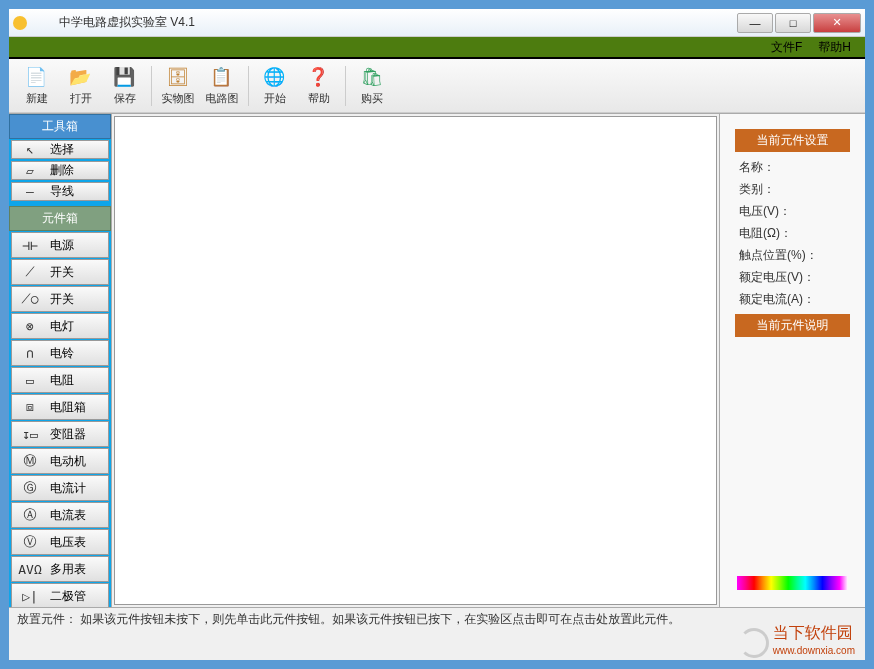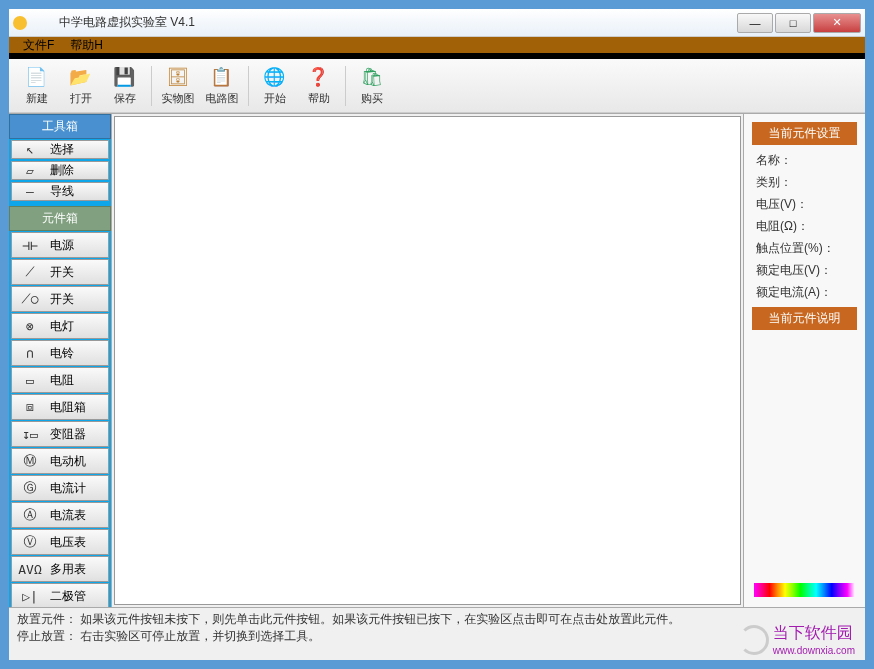--- a/index.html
+++ b/index.html
@@ -4,43 +4,43 @@
 <style>
 * { box-sizing: border-box; margin: 0; padding: 0; }
 body { font-family: "Microsoft YaHei", SimSun, sans-serif; font-size: 12px; background: #5a9bd5; padding: 8px; width: 874px; height: 669px; overflow: hidden; }
 .window { background: #f0f0f0; border: 1px solid #5a9bd5; height: 653px; display: flex; flex-direction: column; }
 .titlebar { background: linear-gradient(to bottom, #fff, #e8f0f8); height: 28px; display: flex; align-items: center; padding: 0 4px; border-bottom: 1px solid #ccc; gap: 26px; }
 .titlebar-icon { width: 14px; height: 14px; background: #f8c030; border-radius: 50%; margin-right: 6px; }
 .titlebar-text { flex: 1; font-size: 12px; color: #333; }
 .window-controls { display: flex; gap: 2px; }
 .wc-btn { width: 36px; height: 20px; border: 1px solid #aaa; background: linear-gradient(to bottom, #f8f8f8, #d8d8d8); border-radius: 2px; display: flex; align-items: center; justify-content: center; font-size: 11px; cursor: pointer; }
 .wc-close { background: linear-gradient(to bottom, #e89090, #c84040); color: #fff; width: 48px; }
-.menubar { height: 22px; background: #a16207; display: flex; align-items: center; padding: 0 6px; border-bottom: 6px solid #000000; }
+.menubar { height: 22px; background: #4d7c0f; display: flex; align-items: center; padding: 0 6px; border-bottom: 2px solid #000000; justify-content: flex-end; }
 .menu-item { padding: 2px 8px; cursor: pointer; }
 .toolbar { height: 54px; background: linear-gradient(to bottom, #fafafa, #e8e8e8); display: flex; align-items: center; padding: 2px 6px; border-bottom: 1px solid #ccc; gap: 0; }
 .tb-btn { width: 44px; height: 48px; display: flex; flex-direction: column; align-items: center; justify-content: center; cursor: pointer; border: 1px solid transparent; border-radius: 3px; }
 .tb-icon { width: 24px; height: 24px; display: flex; align-items: center; justify-content: center; font-size: 18px; }
 .tb-label { font-size: 11px; color: #333; margin-top: 2px; }
 .tb-sep { width: 1px; height: 40px; background: #ccc; margin: 0 4px; }
 .content { flex: 1; display: flex; border-top: 1px solid #aaa; overflow: hidden; }
 .left-panel { width: 103px; background: #0ea5e9; border-right: 1px solid #aaa; display: flex; flex-direction: column; }
 .panel-header { background: #4890d0; color: #fff; text-align: center; padding: 3px 0; font-size: 12px; border: 1px solid #3070a0; }
 .panel-header.toolbox { background: #4890d0; }
 .panel-header.parts { background: #80a080; border-color: #608060; margin-top: 4px; }
 .tool-btn, .part-btn { height: 26px; display: flex; align-items: center; border: 1px solid #999; background: linear-gradient(to bottom, #fafafa, #e0e0e0); margin: 1px 2px; cursor: pointer; font-size: 12px; }
 .tool-icon, .part-icon { width: 36px; display: flex; align-items: center; justify-content: center; font-size: 13px; color: #333; font-family: monospace; }
 .tool-label, .part-label { flex: 1; text-align: left; padding-left: 2px; }
 .canvas { flex: 1; background: #fff; border: 1px solid #999; margin: 2px; }
-.right-panel { width: 122px; background: #f8f8f8; border-left: 1px solid #aaa; display: flex; flex-direction: column; padding: 8px; }
+.right-panel { width: 146px; background: #f8f8f8; border-left: 1px solid #aaa; display: flex; flex-direction: column; padding: 15px; }
 .rp-header { background: #c86820; color: #fff; text-align: center; padding: 3px 0; font-size: 12px; margin-bottom: 4px; }
 .rp-row { font-size: 12px; color: #333; padding: 2px 4px; line-height: 1.5; }
 .rp-spacer { flex: 1; }
 .color-bar { height: 14px; background: linear-gradient(to right, #f0f, #f08, #f00, #f80, #ff0, #8f0, #0f0, #0f8, #0ff, #08f, #00f, #80f, #f0f, #fff); margin: 2px; }
 .statusbar { height: 53px; background: #f0f0f0; border-top: 1px solid #aaa; padding: 3px 8px; font-size: 12px; color: #333; line-height: 1.4; position: relative; }
-.watermark { position: absolute; right: 10px; bottom: 2px; color: #a21caf; font-size: 14px; display: flex; align-items: center; gap: 4px; }
+.watermark { position: absolute; right: 10px; bottom: 2px; color: #c2410c; font-size: 14px; display: flex; align-items: flex-end; gap: 4px; }
 .watermark-logo { width: 30px; height: 30px; border: 3px solid #ccc; border-radius: 50%; border-left-color: transparent; }
 .parts-scroll { overflow: hidden; flex-shrink: 0; }
 .icon-new { color: #c03030; }
 .icon-open { color: #d8a030; }
 .icon-save { color: #4060c0; }
 .icon-real { color: #c08030; }
 .icon-diag { color: #c08030; }
 .icon-start { color: #3080c0; }
 .icon-help { color: #4070c0; }
 .icon-buy { color: #30a060; }
@@ -191,21 +191,20 @@
       <div class="rp-row">额定电压(V)：</div>
       <div class="rp-row">额定电流(A)：</div>
       <div class="rp-header" style="margin-top:4px;">当前元件说明</div>
       <div class="rp-spacer"></div>
       <div class="color-bar"></div>
     </div>
   </div>
 
   <div class="statusbar">
     <div>放置元件：  如果该元件按钮未按下，则先单击此元件按钮。如果该元件按钮已按下，在实验区点击即可在点击处放置此元件。</div>
-    <div>停止放置：  右击实验区可停止放置，并切换到选择工具。</div>
     <div class="watermark">
       <div class="watermark-logo"></div>
       <div>
         <div style="font-size:16px;">当下软件园</div>
         <div style="font-size:10px;">www.downxia.com</div>
       </div>
     </div>
   </div>
 </div>
 

